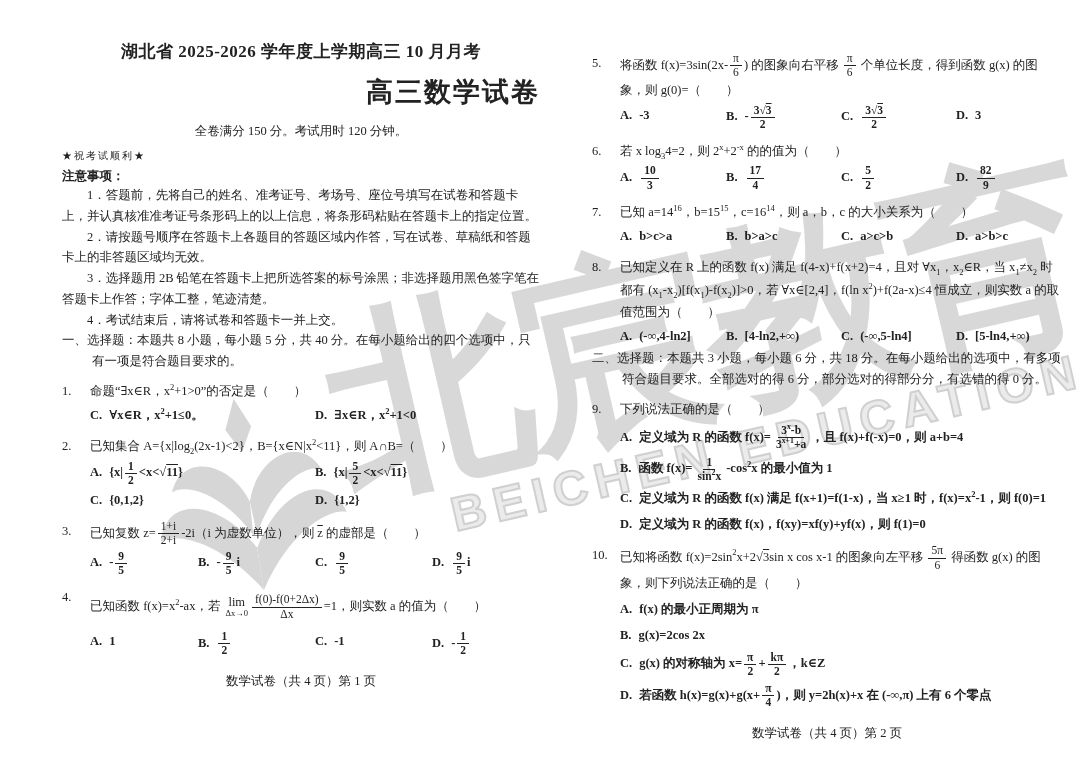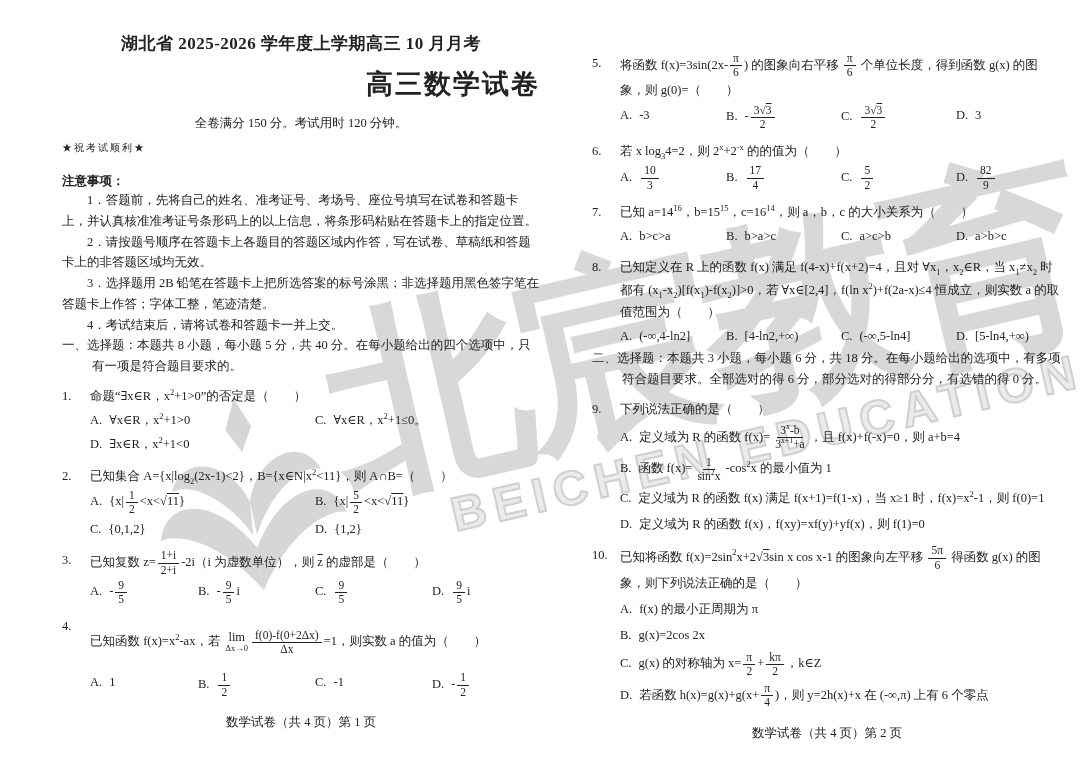--- a/index.html
+++ b/index.html
@@ -17,50 +17,50 @@
     transform:rotate(-13deg);transform-origin:0 50%;
   }
   .wm-en{
     position:absolute;left:452px;top:492px;font-weight:700;font-size:48px;line-height:1;
     letter-spacing:8px;white-space:nowrap;color:#e9e9e9;-webkit-text-stroke:2px #cbcbcb;
     transform:rotate(-13deg);transform-origin:0 50%;opacity:.9;
     font-family:"Liberation Sans","DejaVu Sans",sans-serif;
   }
   
   .col{position:absolute;z-index:1;}
-  .col-left{left:62px;top:32px;width:478px;}
+  .col-left{left:62px;top:40px;width:478px;}
   .col-right{left:592px;top:44px;width:470px;}
   
   .h1{font-size:17px;font-weight:700;text-align:center;letter-spacing:.5px;}
   .h2{font-size:27px;font-weight:700;text-align:right;margin-top:11px;letter-spacing:2px;}
   .meta{text-align:center;margin-top:13px;}
   .wish{text-align:left;margin-top:9px;font-weight:400;font-size:10px;letter-spacing:2px;}
-  .notice-head{font-weight:700;margin-top:18px;}
+  .notice-head{font-weight:700;margin-top:5px;}
   .notice-p{margin:0;line-height:1.66;text-indent:2em;}
   .sec-head{font-weight:400;line-height:1.66;padding-left:2.4em;text-indent:-2.4em;}
   
   .q{display:flex;margin-top:8px;}
   .qnum{flex:0 0 28px;line-height:1.78;}
   .qbody{flex:1;min-width:0;}
   .stem{line-height:1.78;}
-  .opts{display:grid;margin-top:1px;}
+  .opts{display:grid;margin-top:1px;font-weight:bold;}
   .opts.c4{grid-template-columns:24% 26% 26% 24%;}
   .opts.c2{grid-template-columns:50% 50%;}
   .opts.c1{grid-template-columns:100%;}
   .opt{line-height:1.78;padding:1px 0;white-space:nowrap;}
   .opts.c1 .opt{white-space:normal;margin-top:2px;}
   .olab{margin-right:7px;}
   
   sup,sub{font-size:.68em;line-height:0;}
   .frac{display:inline-flex;flex-direction:column;align-items:center;vertical-align:middle;
         margin:0 2px;line-height:1.15;font-size:.92em;}
   .frac .fn{display:block;padding:0 3px;border-bottom:1px solid #222;}
   .frac .fd{display:block;padding:0 3px;}
   .stk{display:inline-flex;flex-direction:column;align-items:center;vertical-align:middle;
-       margin:16px 2px;line-height:1.05;}
+       margin:10px 2px;line-height:1.05;}
   .stk .sa{display:block;}
   .stk .sb{display:block;font-size:.68em;}
   .ol{text-decoration:overline;}
   
   .footer{text-align:center;margin-top:14px;font-size:12.5px;}
 </style>
 </head>
 <body>
 
 <div class="watermark">
@@ -87,21 +87,20 @@
   <p class="notice-p">2．请按题号顺序在答题卡上各题目的答题区域内作答，写在试卷、草稿纸和答题卡上的非答题区域均无效。</p>
   <p class="notice-p">3．选择题用 2B 铅笔在答题卡上把所选答案的标号涂黑；非选择题用黑色签字笔在答题卡上作答；字体工整，笔迹清楚。</p>
   <p class="notice-p">4．考试结束后，请将试卷和答题卡一并上交。</p>
   <div class="sec-head">一、选择题：本题共 8 小题，每小题 5 分，共 40 分。在每小题给出的四个选项中，只有一项是符合题目要求的。</div>
   <div>
       <div class="q">
         <div class="qnum">1.</div>
         <div class="qbody">
           <div class="stem">命题“∃x∈R，x<sup>2</sup>+1&gt;0”的否定是（　　）</div>
           <div class="opts c2">
-            <div class="opt"><span class="olab">A.</span><span>∀x∈R，x<sup>2</sup>+1&gt;0</span></div>
             <div class="opt"><span class="olab">C.</span><span>∀x∈R，x<sup>2</sup>+1≤0。</span></div>
             <div class="opt"><span class="olab">D.</span><span>∃x∈R，x<sup>2</sup>+1&lt;0</span></div>
           </div>
         </div>
       </div>
       <div class="q">
         <div class="qnum">2.</div>
         <div class="qbody">
           <div class="stem">已知集合 A={x|log<sub>2</sub>(2x-1)&lt;2}，B={x∈N|x<sup>2</sup>&lt;11}，则 A∩B=（　　）</div>
           <div class="opts c2">

